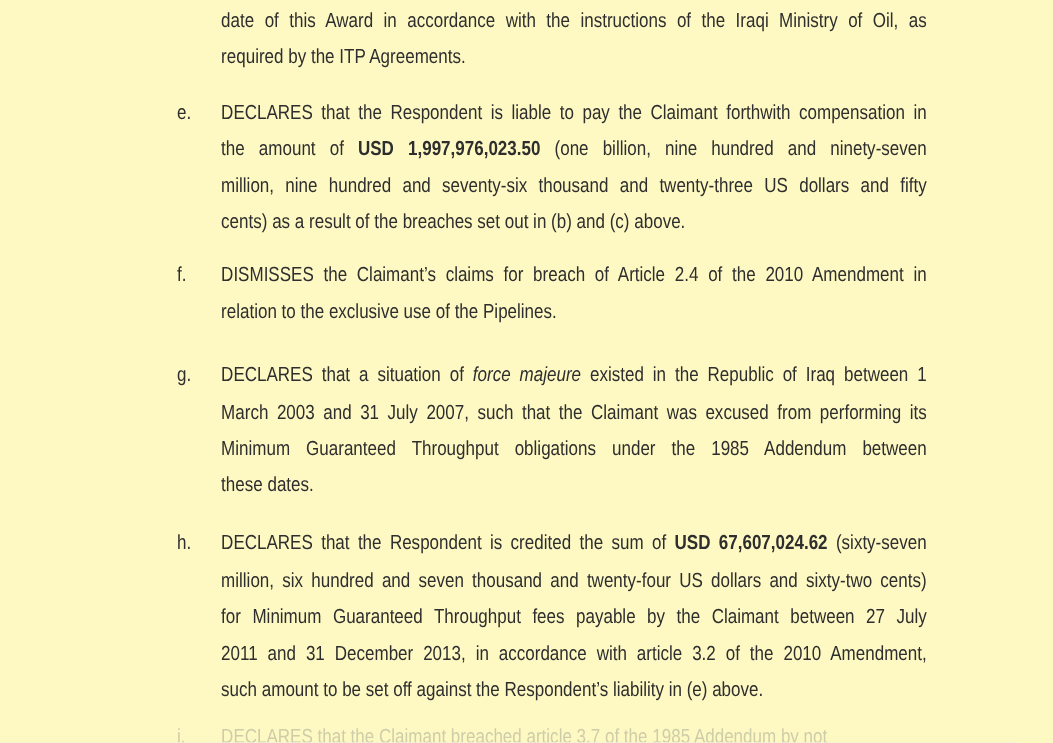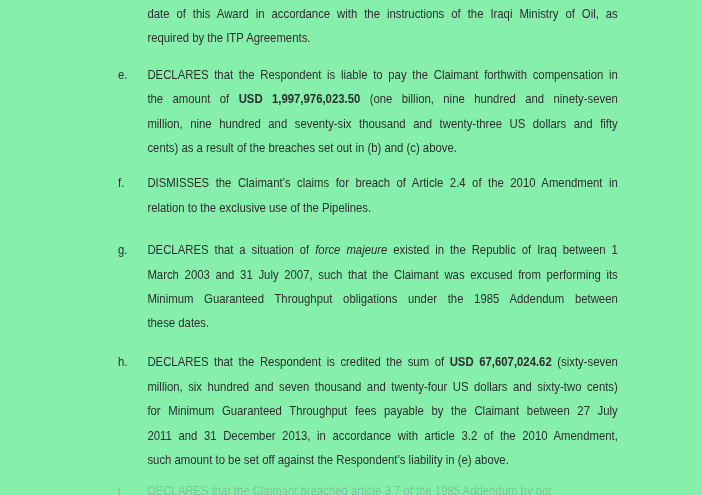--- a/index.html
+++ b/index.html
@@ -2,21 +2,21 @@
 <html><head>
 <meta charset="utf-8">
 <style>
   html, body { margin: 0; padding: 0; }
   body { background: #e9e9e9; font-family: "Liberation Sans", sans-serif; }
 
   .page {
     position: relative;
     width: 702px;
     height: 495px;
-    background: #86efac;
+    background: #fef9c3;
     overflow: hidden;
     margin: 0;
   }
 
   .textblock {
     position: absolute;
     left: 118px;
     top: 2px;
     width: 600px;
     transform: scaleX(0.84);

